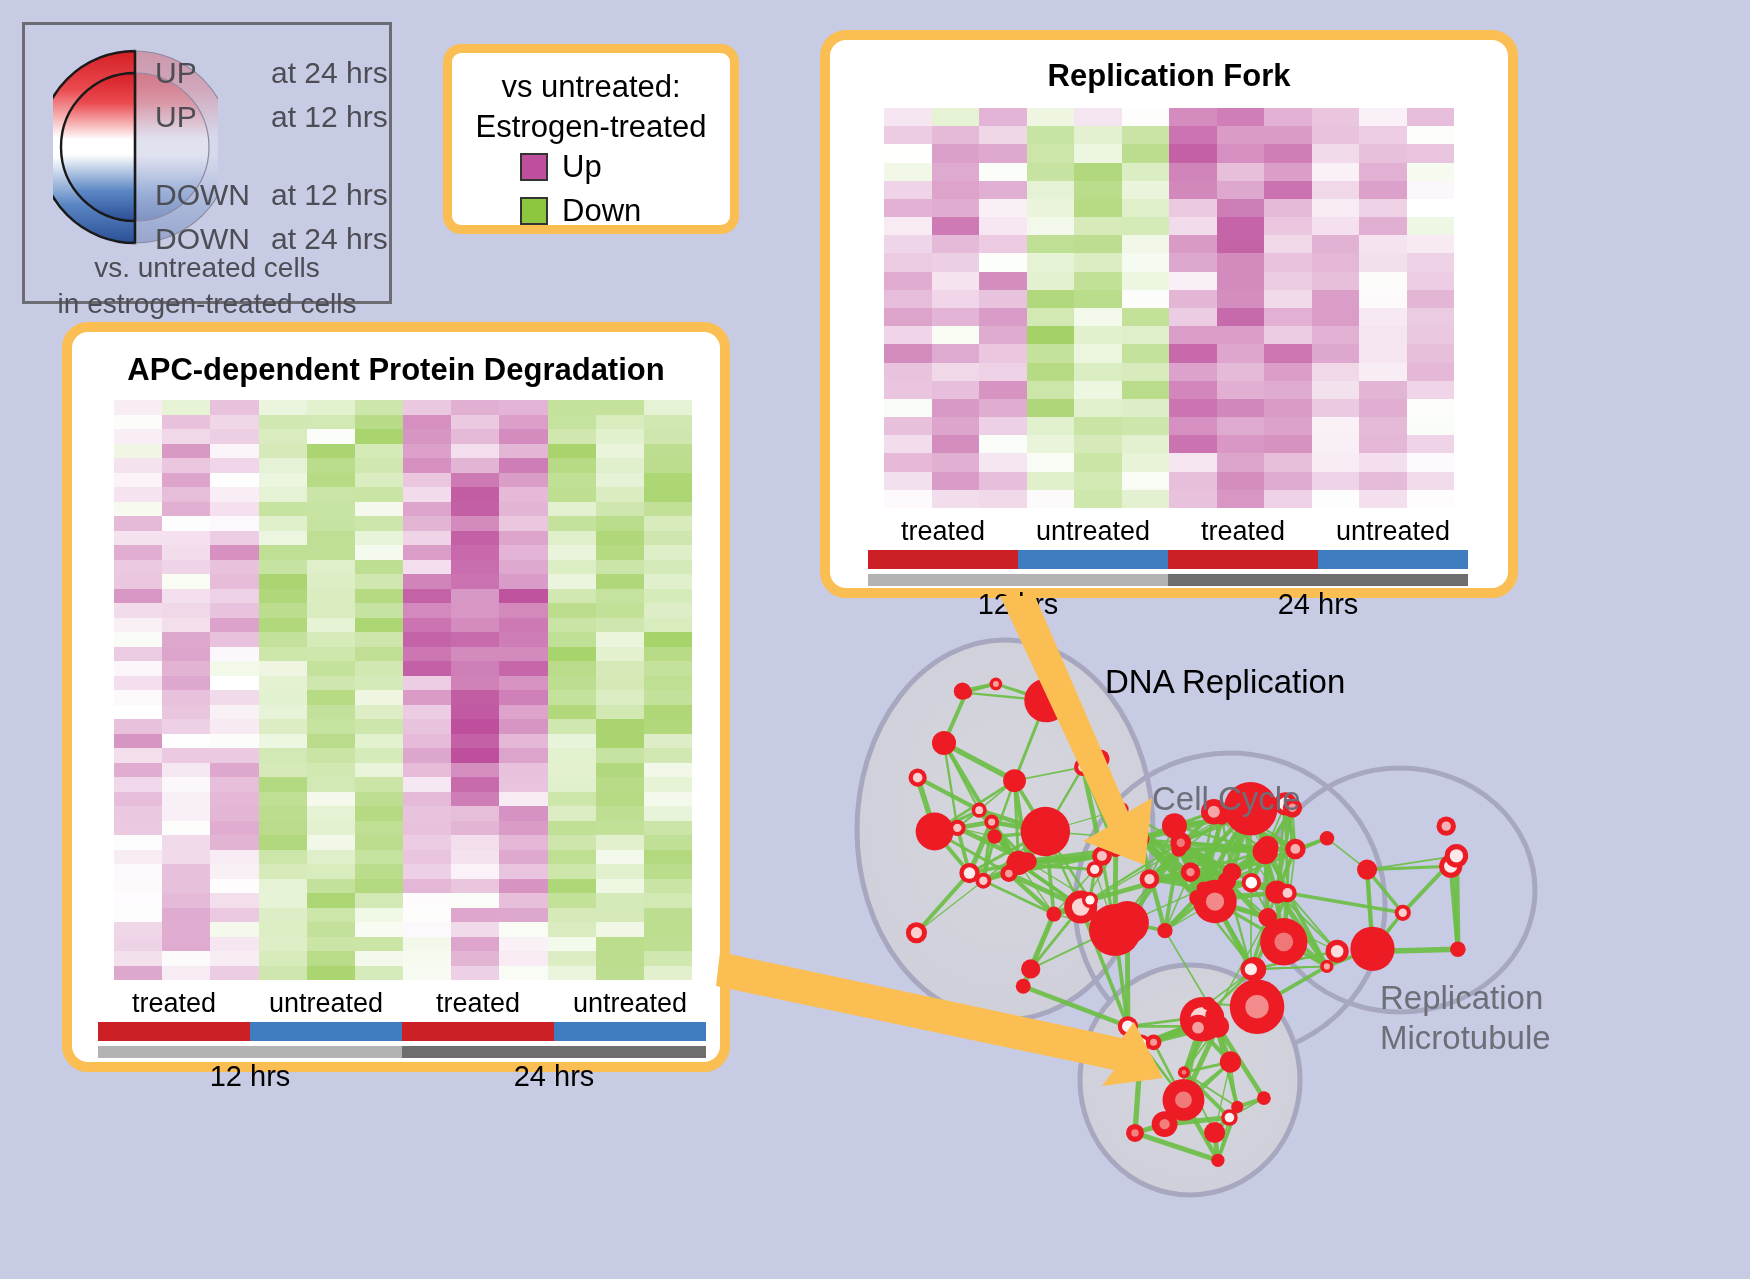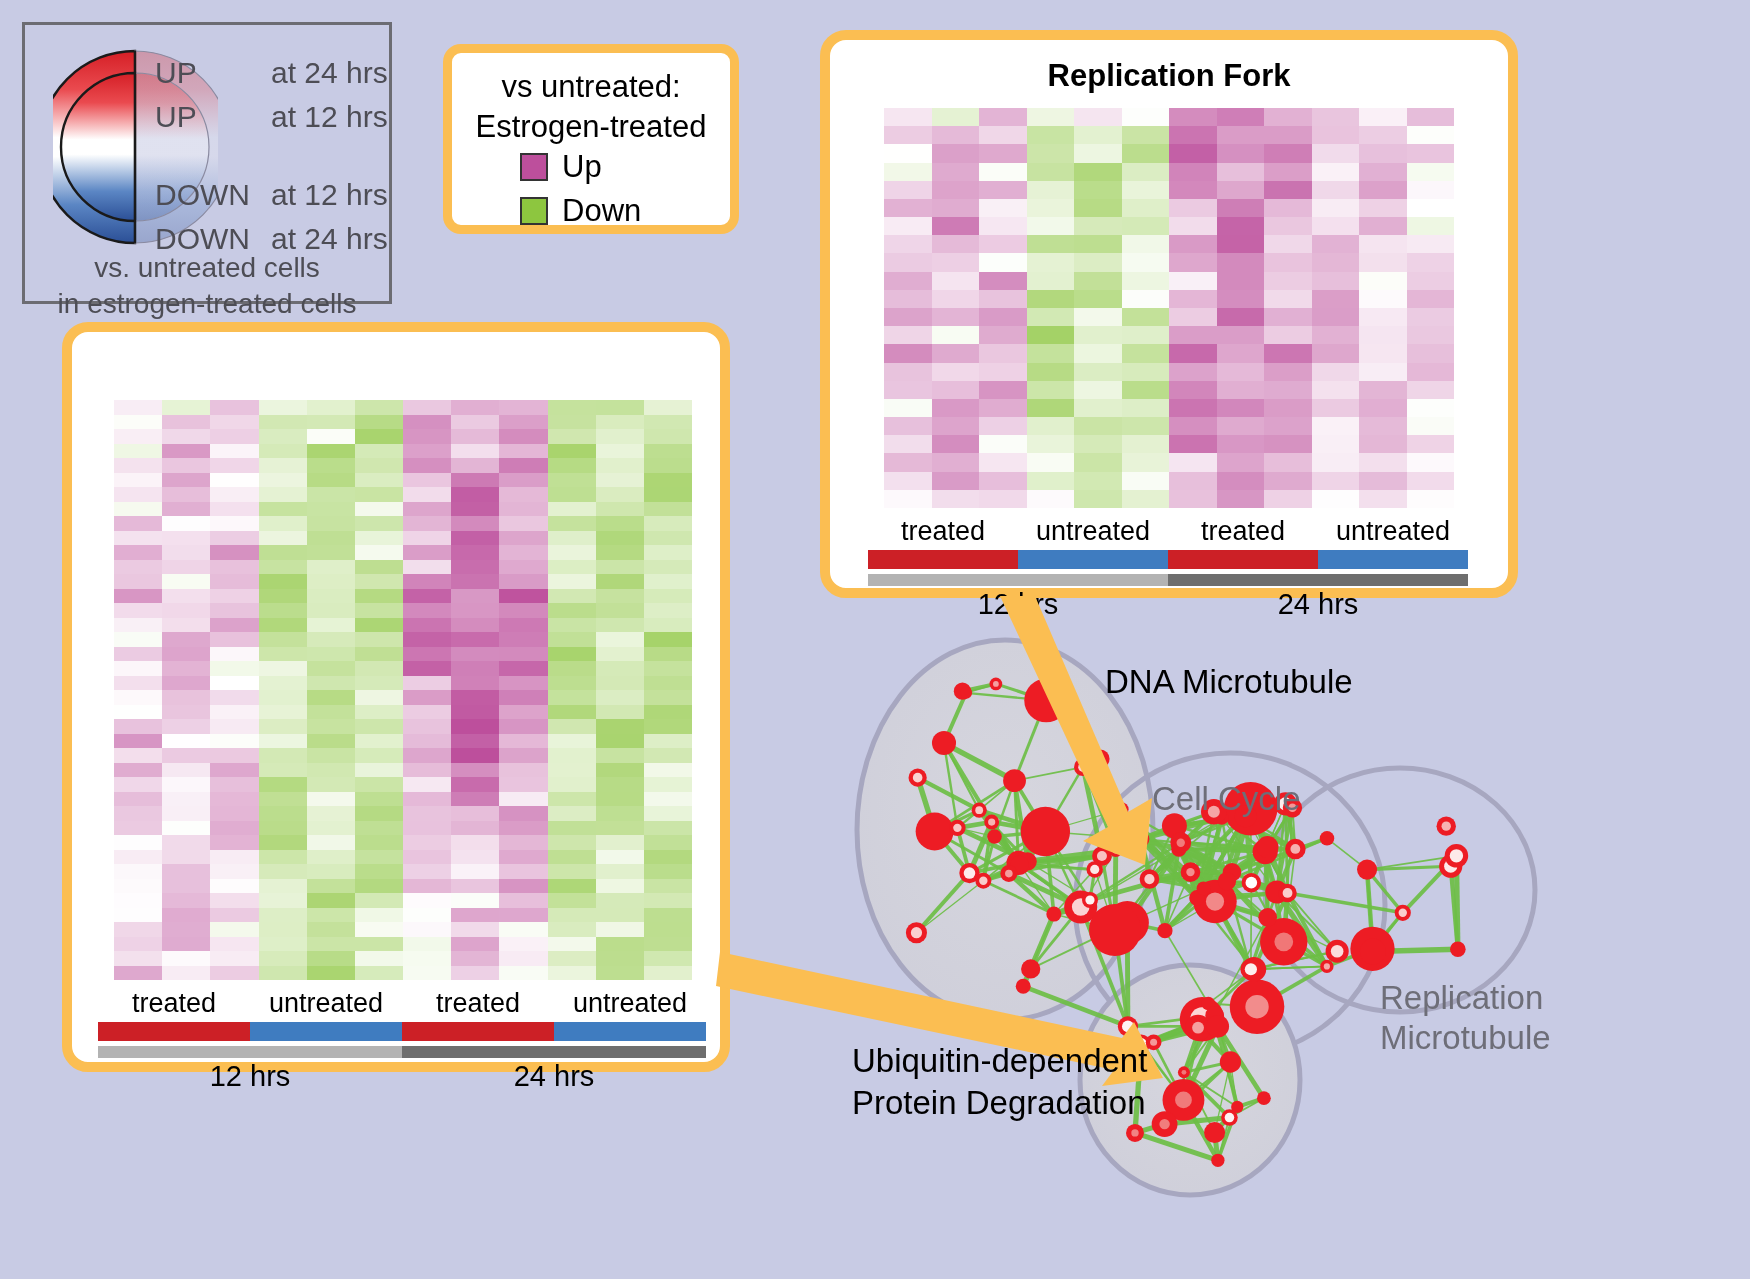--- a/index.html
+++ b/index.html
@@ -445,20 +445,21 @@
         <i style="background:#6e6e6e;flex:2"></i>
       </div>
       <div class="timelabels" style="top:72px;">
         <span>12 hrs</span>
         <span>24 hrs</span>
       </div>
     </div>
   </div>
 
   <div class="abs card" id="card-apc">
+    <div class="card-title">APC-dependent Protein Degradation</div>
     <div class="hm" id="hm-apc" style="left: 42px; top: 68px; width: 578px; height: 580px; grid-template-columns: repeat(12, 1fr); grid-template-rows: repeat(40, 1fr);">
         <div style="background: rgb(248, 237, 245);"></div>
         <div style="background: rgb(230, 243, 213);"></div>
         <div style="background: rgb(232, 194, 221);"></div>
         <div style="background: rgb(235, 245, 222);"></div>
         <div style="background: rgb(226, 241, 206);"></div>
         <div style="background: rgb(205, 230, 171);"></div>
         <div style="background: rgb(234, 200, 224);"></div>
         <div style="background: rgb(225, 175, 210);"></div>
         <div style="background: rgb(227, 180, 213);"></div>
@@ -1634,24 +1635,20 @@
 
   <svg class="abs" style="left:0;top:0;" width="1750" height="1279">
     <g>
       <polygon points="1000,596 1035,596 1128,812 1152,798 1145,865 1083,841 1108,827" fill="#fbbe52"></polygon>
     </g>
     <g>
       <polygon points="720,952 1122,1038 1134,1022 1163,1078 1102,1086 1114,1070 716,986" fill="#fbbe52"></polygon>
     </g>
   </svg>
 
-  <div class="abs cl-label" id="lbl-dna">DNA Microtubule</div>
+  <div class="abs cl-label" id="lbl-dna">DNA Replication</div>
   <div class="abs cl-label" id="lbl-cc">Cell Cycle</div>
   <div class="abs cl-label" id="lbl-mt">
     <div>Replication</div>
     <div>Microtubule</div>
   </div>
-  <div class="abs cl-label" id="lbl-ub">
-    <div>Ubiquitin-dependent</div>
-    <div>Protein Degradation</div>
-  </div>
 
 </div>
 
 </body></html>

